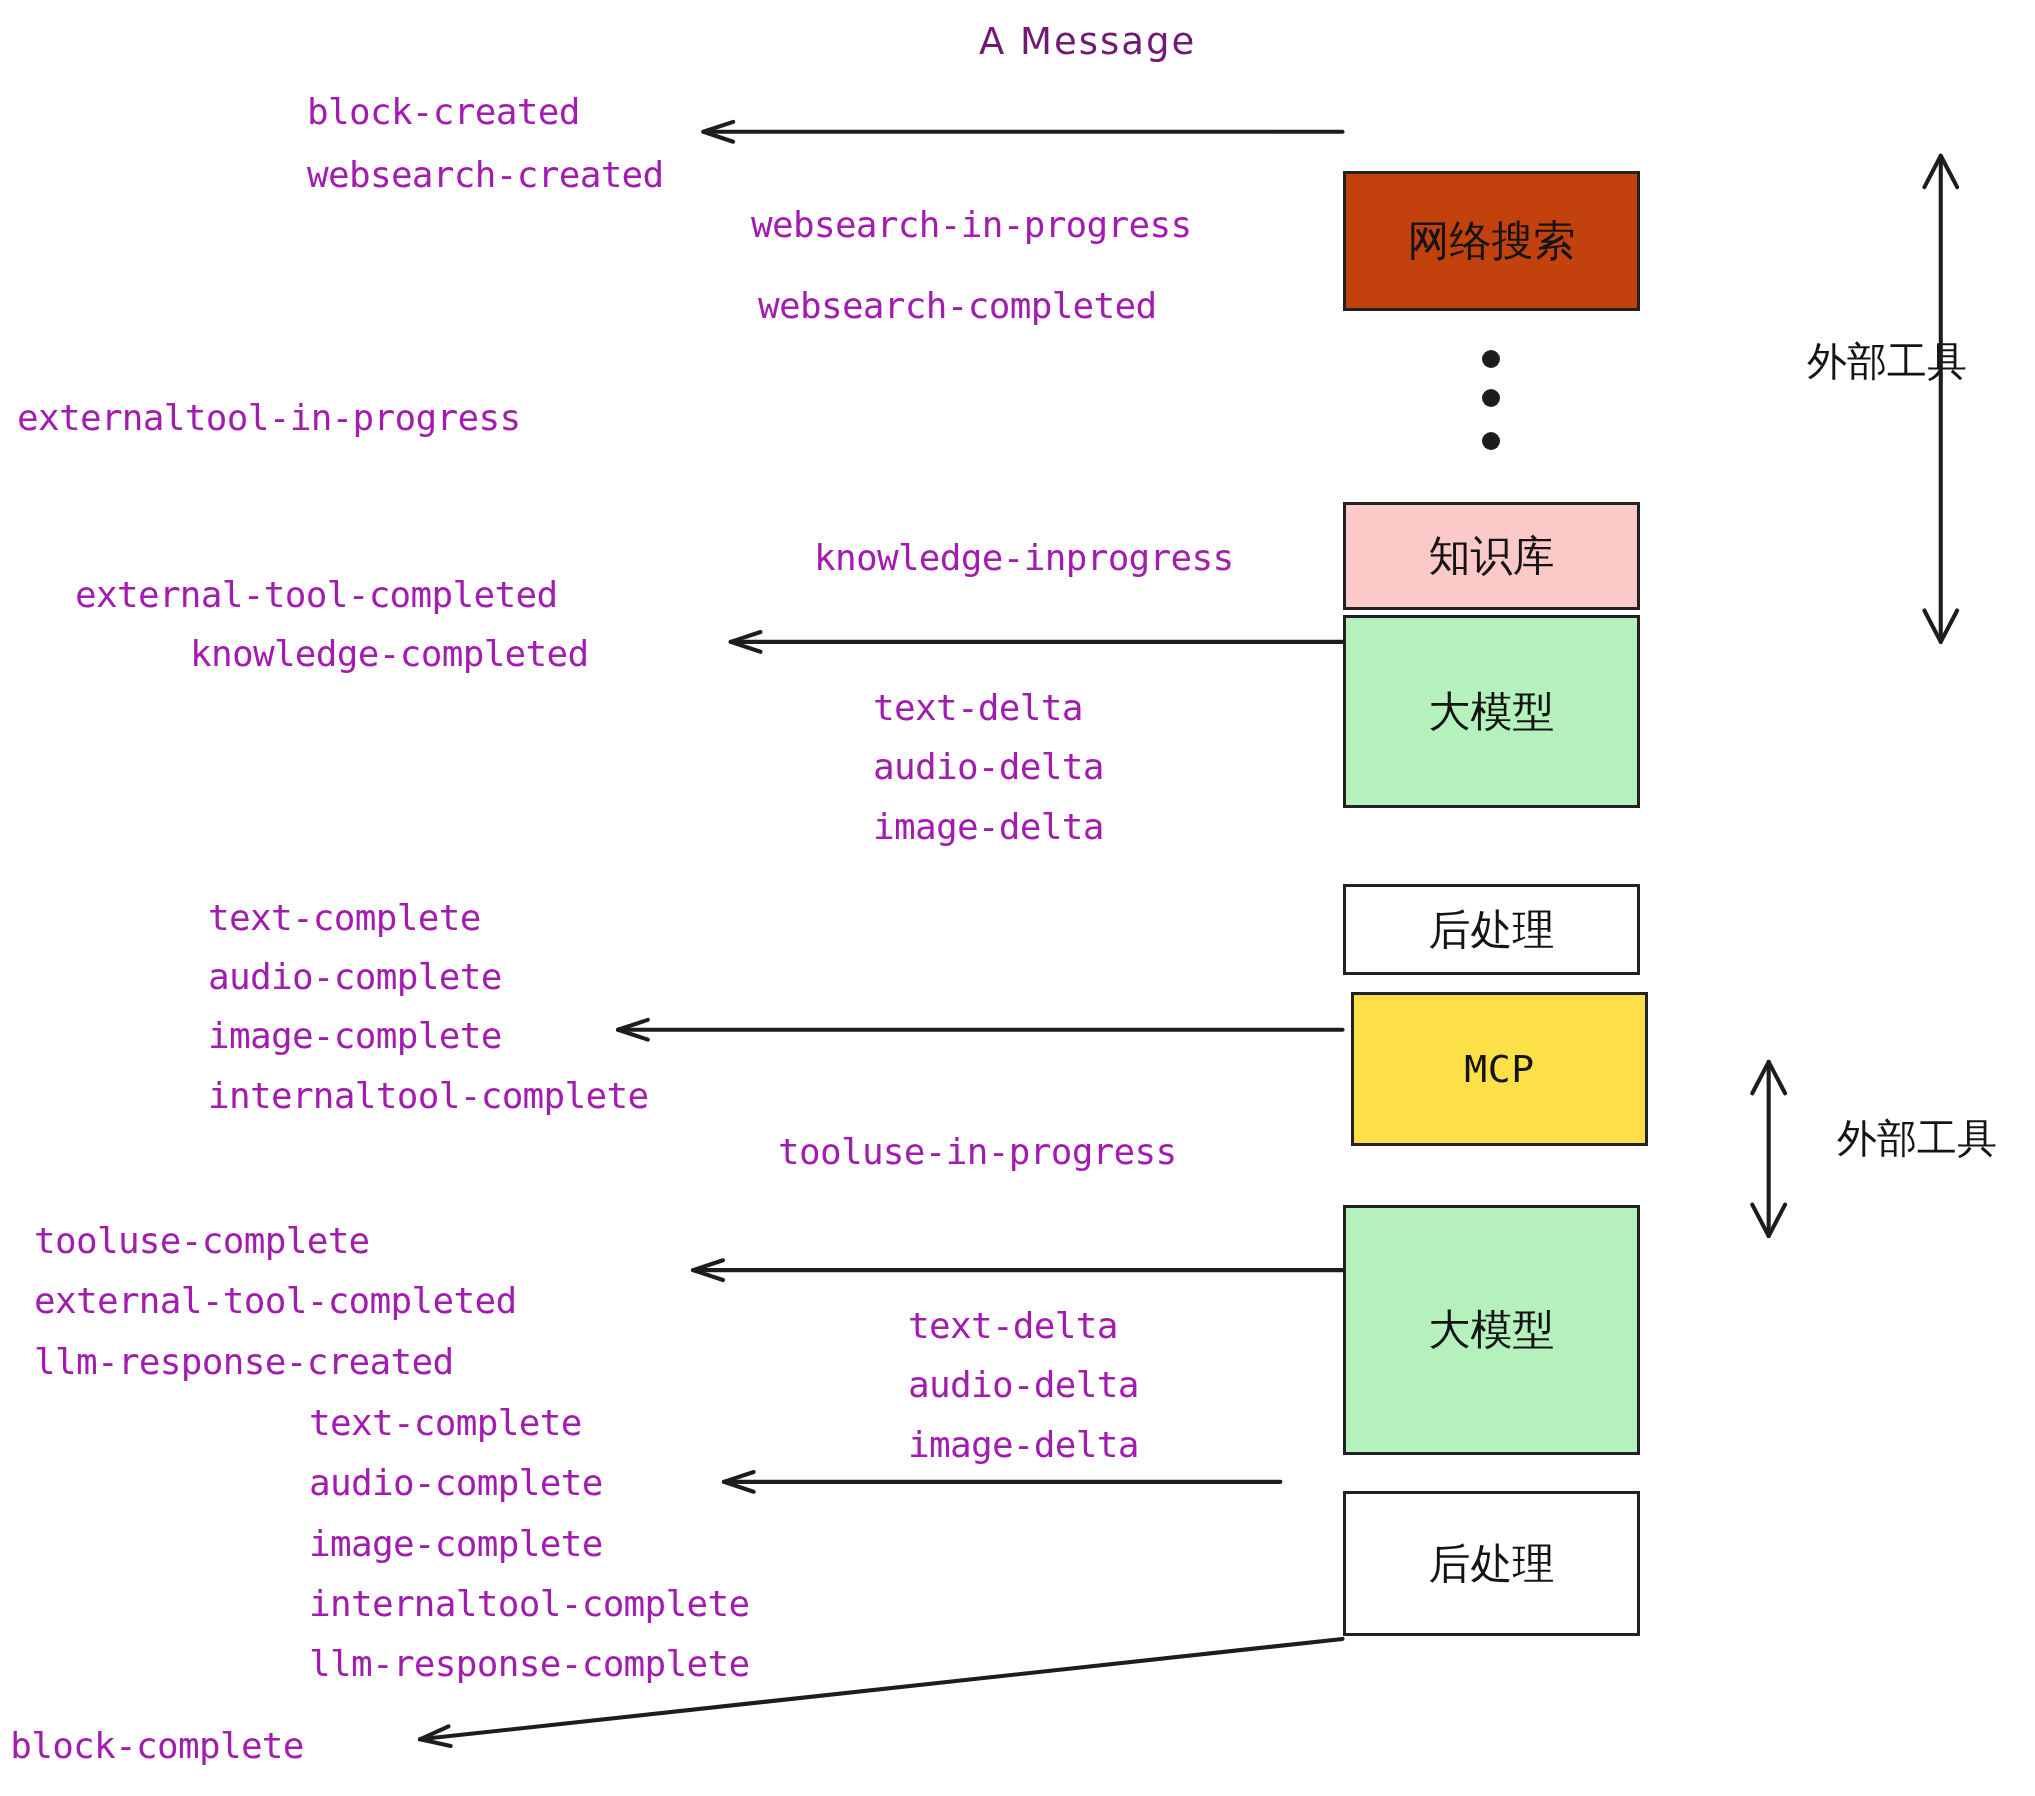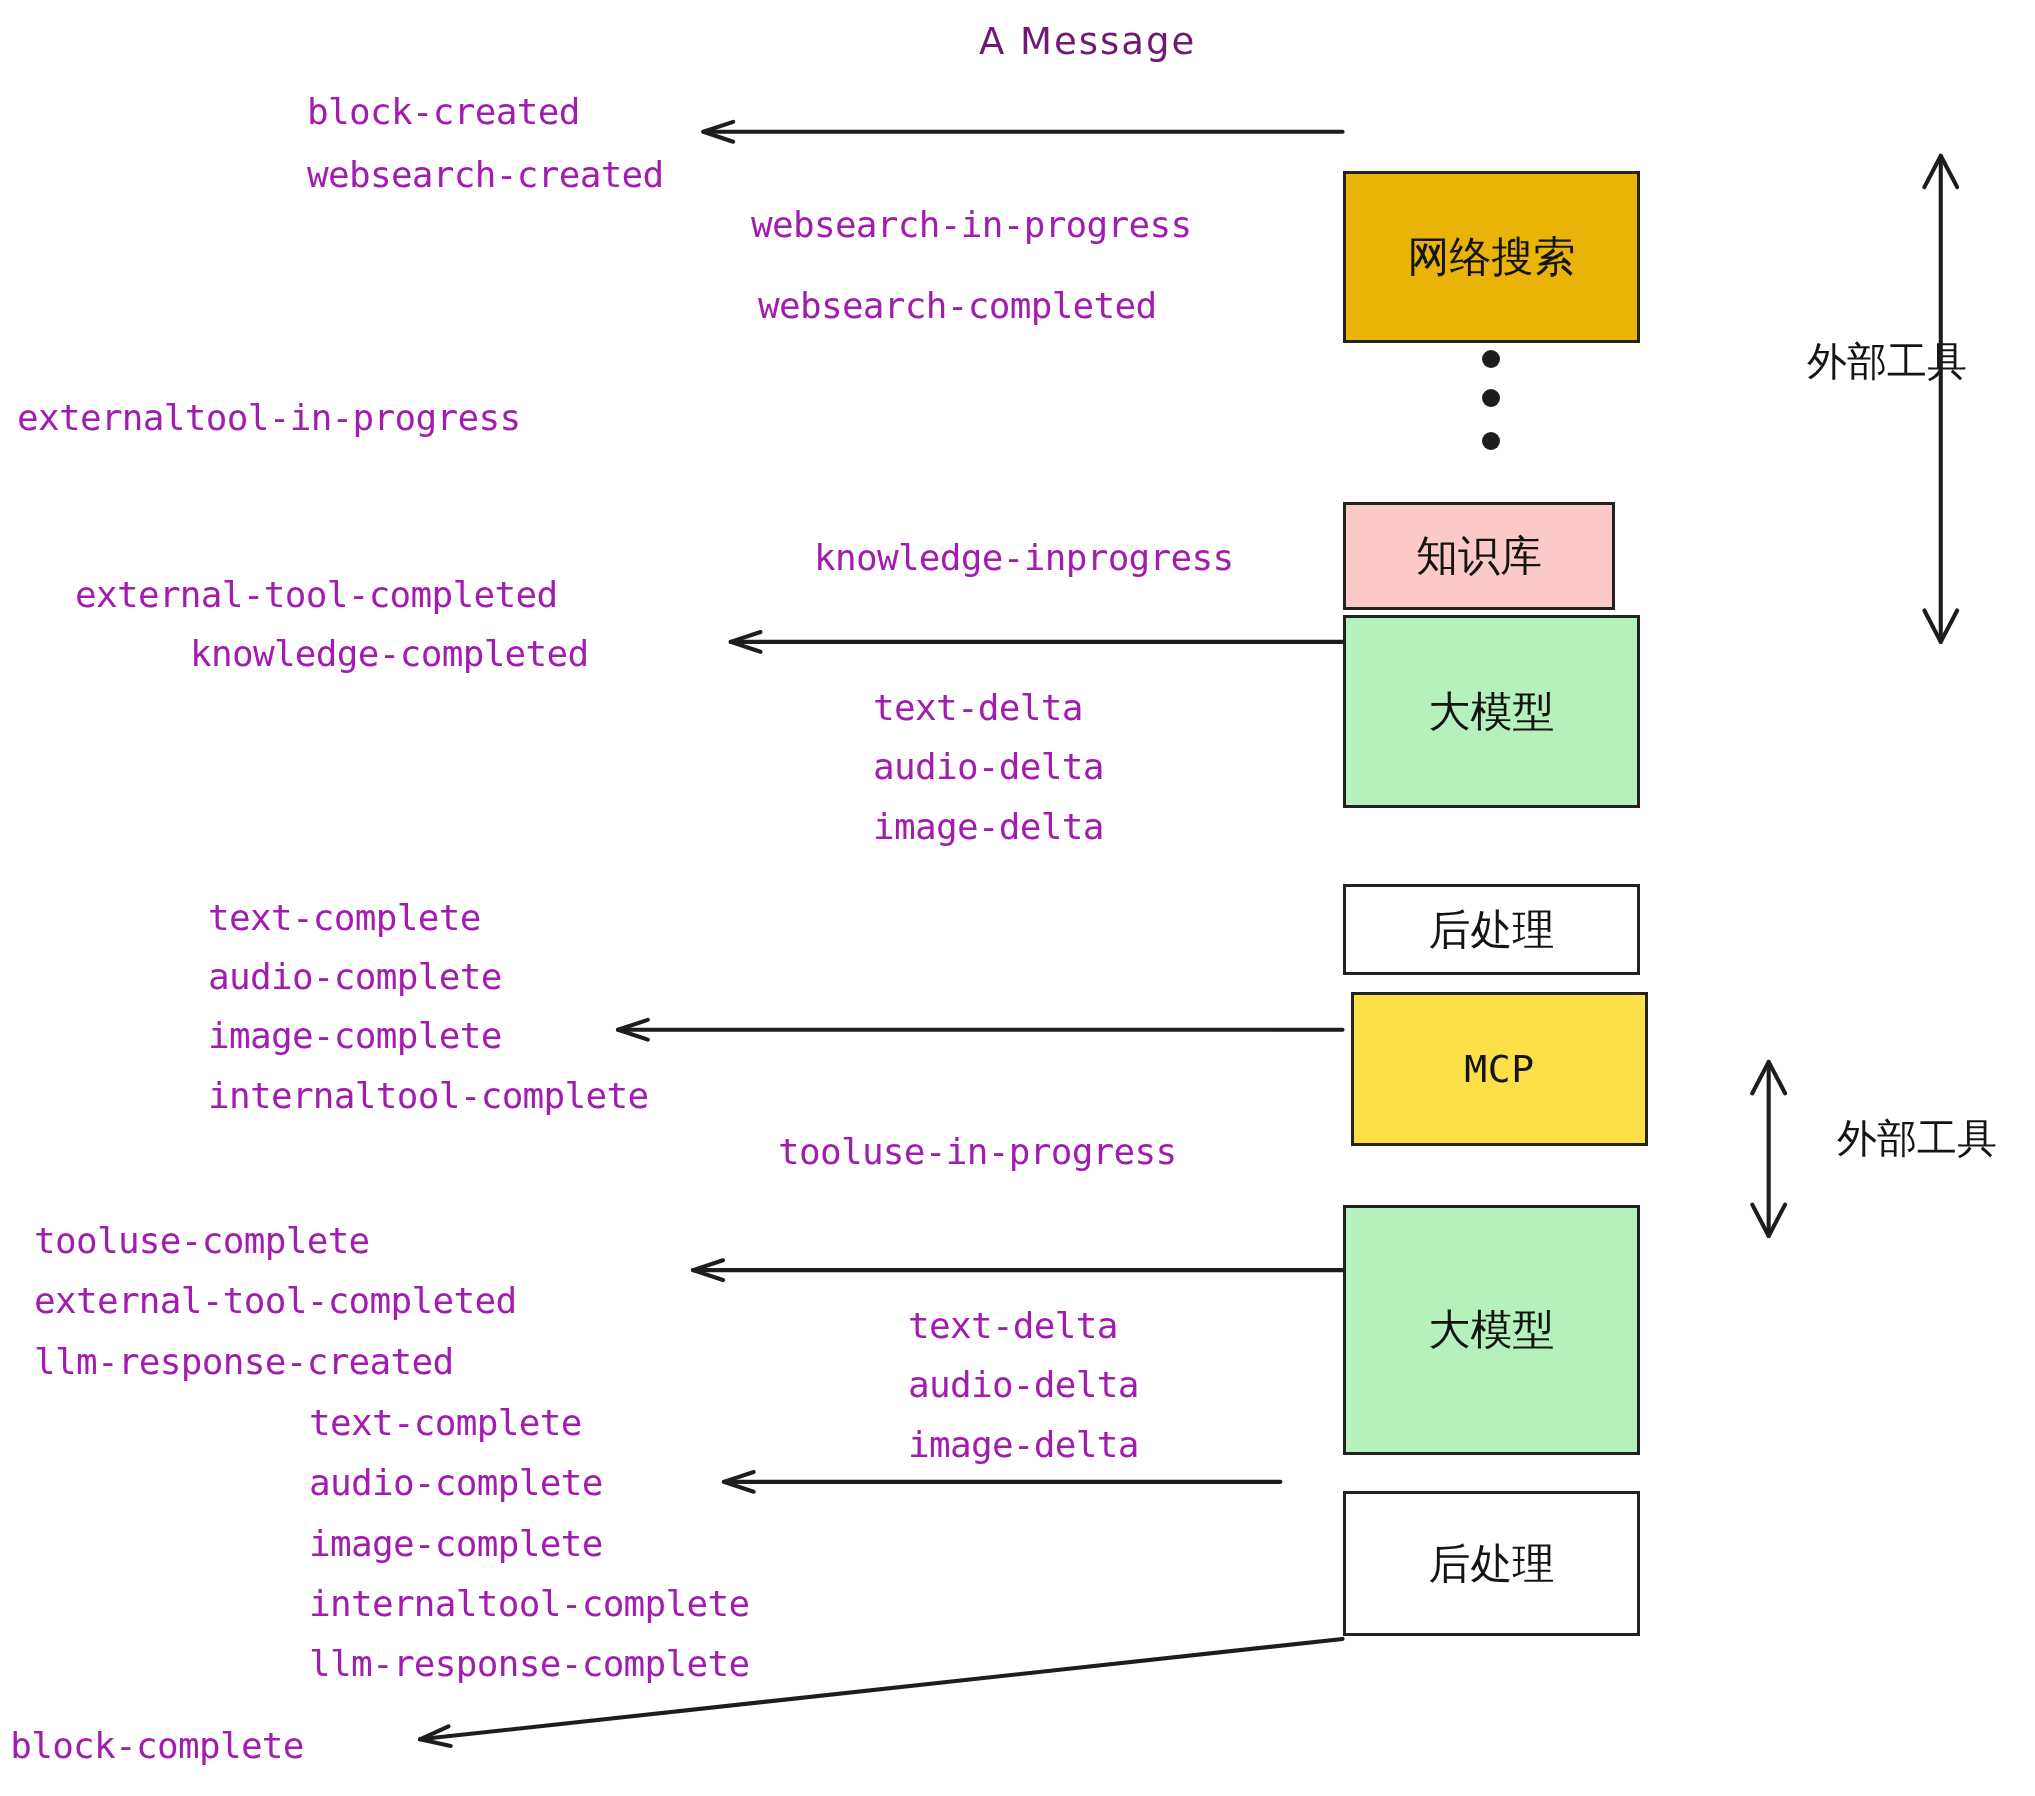--- a/index.html
+++ b/index.html
@@ -75,22 +75,22 @@
   }
 </style>
 </head>
 <body>
 
 <div id="canvas">
 
   <div class="title" style="left:979px; top:23px;">A Message</div>
 
   <div id="boxes-layer">
-      <div class="box" style="left: 1343px; top: 171px; width: 297px; height: 172px; background: #eab308; border-color: rgb(34, 34, 34);">网络搜索</div>
-      <div class="box" style="left: 1343px; top: 502px; width: 272px; height: 108px; background: rgb(252, 201, 201); border-color: rgb(34, 34, 34);">知识库</div>
+      <div class="box" style="left: 1343px; top: 171px; width: 297px; height: 140px; background: #c2410c; border-color: rgb(34, 34, 34);">网络搜索</div>
+      <div class="box" style="left: 1343px; top: 502px; width: 297px; height: 108px; background: rgb(252, 201, 201); border-color: rgb(34, 34, 34);">知识库</div>
       <div class="box" style="left: 1343px; top: 615px; width: 297px; height: 193px; background: rgb(180, 241, 189); border-color: rgb(34, 34, 34);">大模型</div>
       <div class="box" style="left: 1343px; top: 884px; width: 297px; height: 91px; background: rgb(255, 255, 255); border-color: rgb(34, 34, 34);">后处理</div>
       <div class="box mono-label" style="left: 1351px; top: 992px; width: 297px; height: 154px; background: #fde047; border-color: rgb(34, 34, 34);">MCP</div>
       <div class="box" style="left: 1343px; top: 1205px; width: 297px; height: 250px; background: rgb(180, 241, 189); border-color: rgb(34, 34, 34);">大模型</div>
       <div class="box" style="left: 1343px; top: 1491px; width: 297px; height: 145px; background: rgb(255, 255, 255); border-color: rgb(34, 34, 34);">后处理</div>
     </div>
 
   <div id="events-layer">
       <div class="evt" style="left: 307px; top: 94px;">block-created</div>
       <div class="evt" style="left: 307px; top: 157px;">websearch-created</div>

